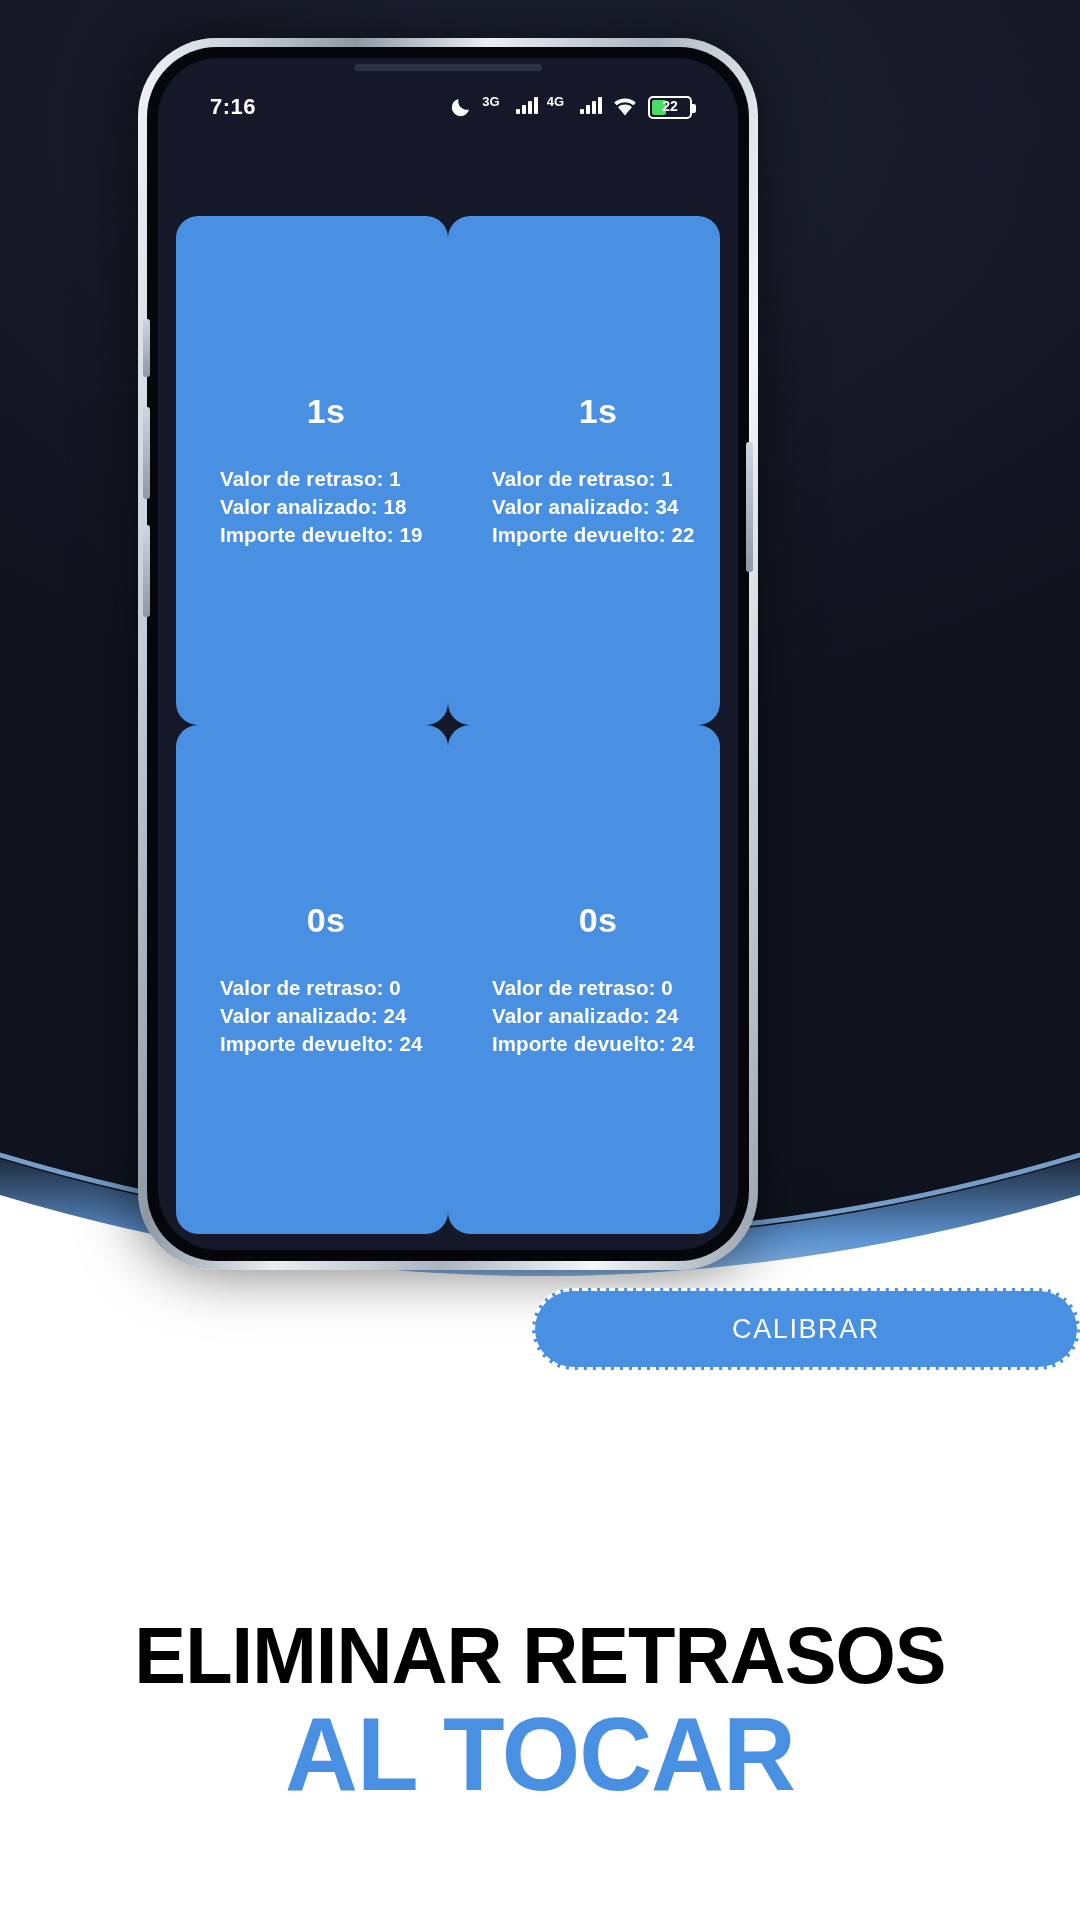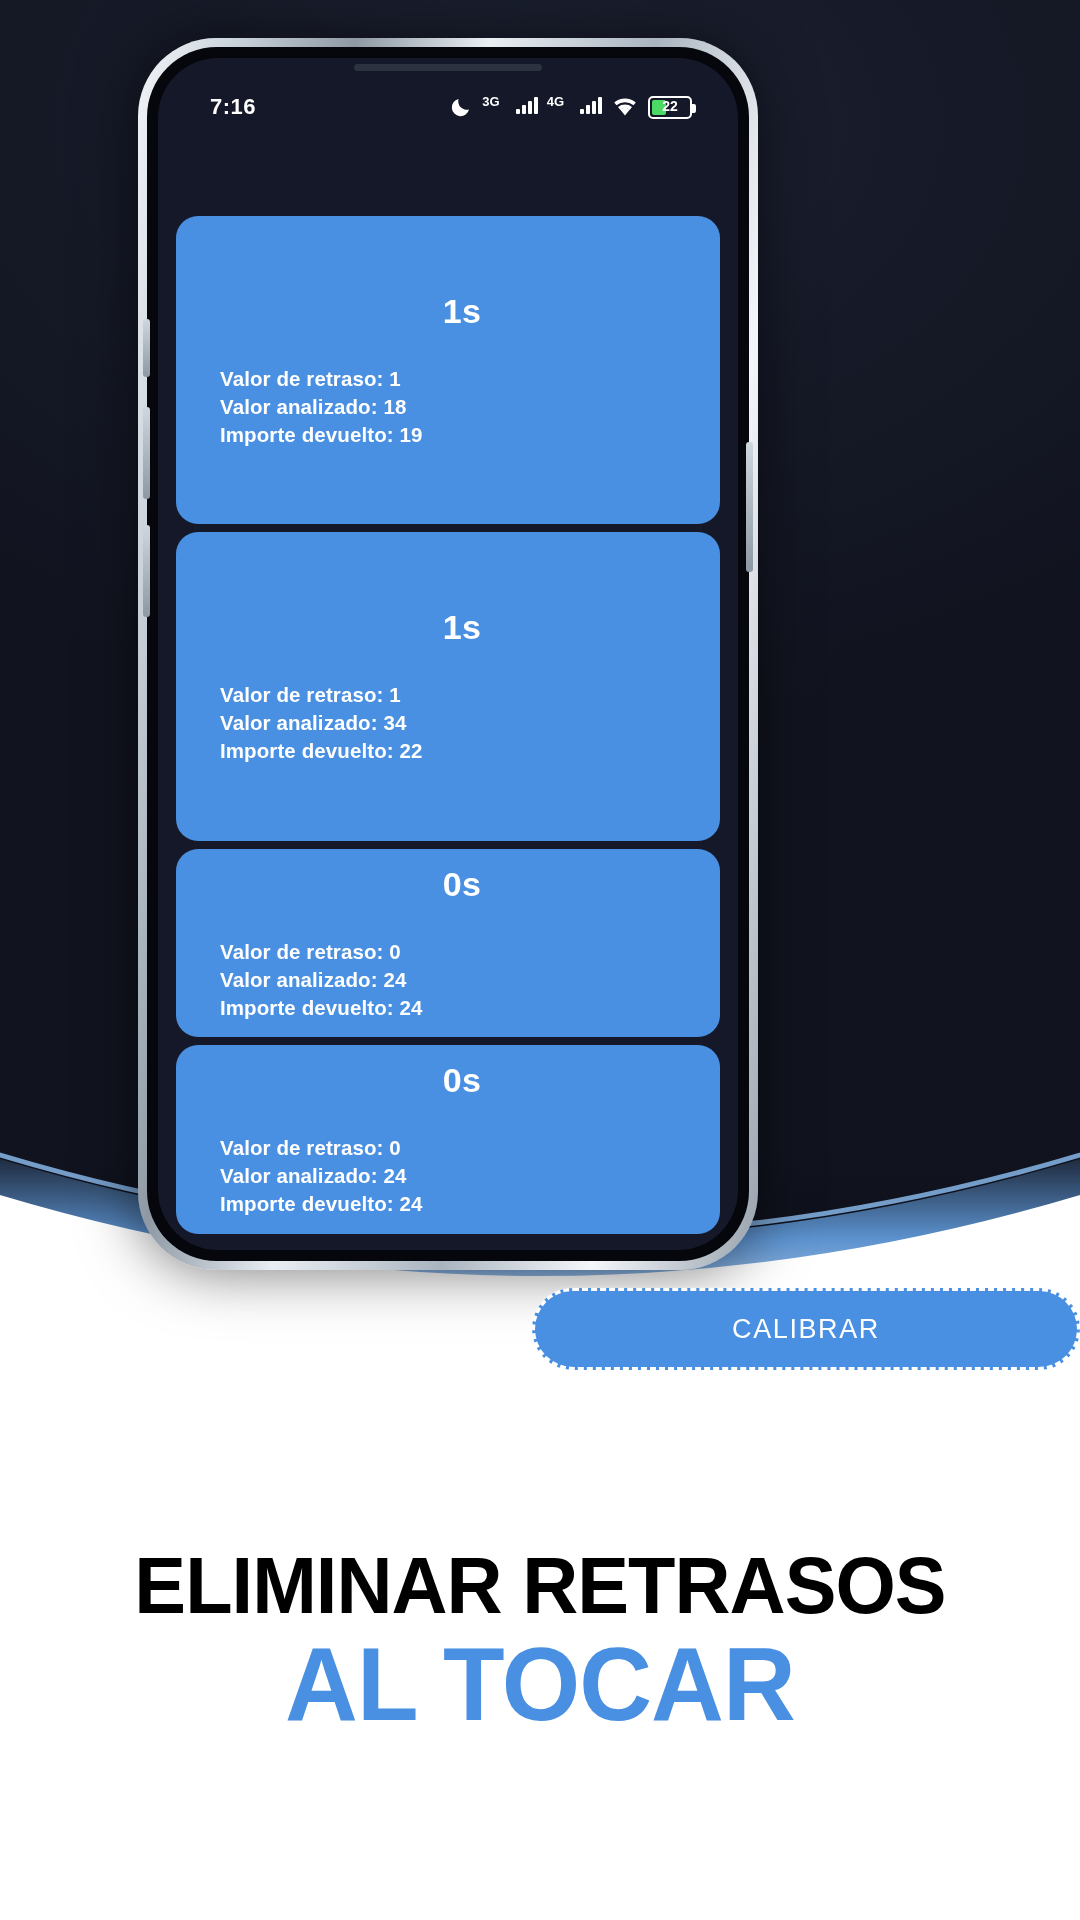--- a/index.html
+++ b/index.html
@@ -102,23 +102,23 @@
   }
   .battery .lvl{
     position:relative; font-size:14px; font-weight:700; color:#fff; z-index:2;
   }
 
   
   .app{
     position:absolute; left:0; top:74px; right:0; bottom:0;
     padding:84px 18px 16px 18px;
     display:grid;
-    grid-template-columns:1fr;
+    grid-template-columns:1fr 1fr;
     grid-template-rows:1fr 1fr;
-    gap:8px;
+    gap:0;
   }
   .card{
     background:#4a90e2;
     border-radius:22px;
     color:#ffffff;
     display:flex; flex-direction:column;
     align-items:center; justify-content:center;
     padding:16px;
     position:relative;
   }
@@ -144,21 +144,21 @@
     border-radius:45px;
     color:#ffffff;
     font-size:27px;
     letter-spacing:1.6px;
     display:flex; align-items:center; justify-content:center;
     box-shadow:0 0 0 2px rgba(255,255,255,.12);
   }
 
   
   .headline{
-    position:absolute; left:0; top:1545px; width:1080px;
+    position:absolute; left:0; top:1615px; width:1080px;
     text-align:center;
   }
   .headline .line1{
     font-size:80px; font-weight:700; color:#000000;
     letter-spacing:-1px; line-height:1.02;
     transform:scaleX(.97);
   }
   .headline .line2{
     font-size:104px; font-weight:700; color:#4a90e2;
     letter-spacing:-1px; line-height:1.02; margin-top:4px;

